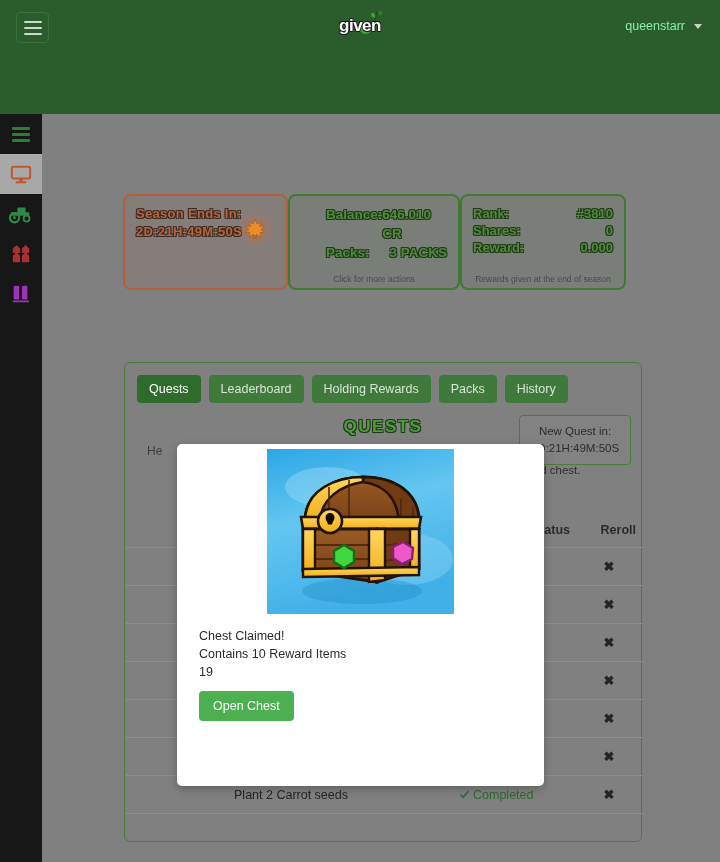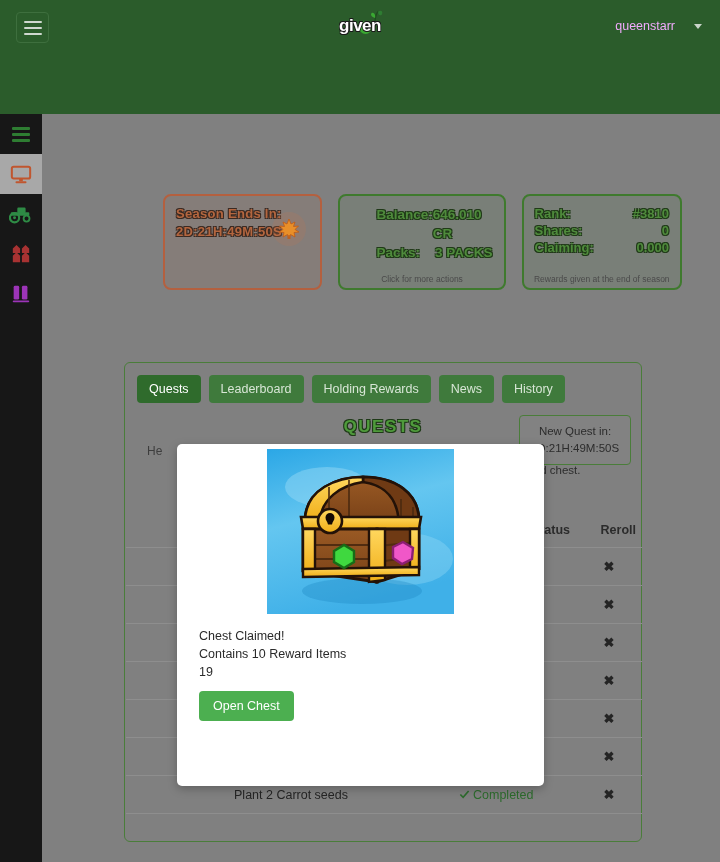--- a/index.html
+++ b/index.html
@@ -71,23 +71,23 @@
     left: 30px; top: 11px;
     width: 13px; height: 13px;
     border-radius: 50%;
     background: #3aa832;
     z-index: 1;
   }
   .user-menu {
     position: absolute;
     right: 18px; top: 19px;
     font-size: 12.5px;
-    color: #f0abfc;
-    cursor: pointer;
-    display: flex; align-items: center; gap: 19px;
+    color: #86efac;
+    cursor: pointer;
+    display: flex; align-items: center; gap: 9px;
   }
   .caret-down {
     width: 0; height: 0;
     border-left: 4px solid transparent;
     border-right: 4px solid transparent;
     border-top: 5px solid #c9d4c9;
   }
 
   
   .sidebar {
@@ -119,22 +119,21 @@
     z-index: 3;
     overflow: hidden;
   }
 
   
   .cards {
     position: absolute;
     left: 81px; top: 80px;
     width: 519px; height: 96px;
     display: flex;
-    gap: 16px;
-    margin-left: 40px;
+    gap: 0;
   }
   .card {
     position: relative;
     border-radius: 8px;
     border: 2px solid;
     padding: 9px 11px 6px 11px;
     overflow: hidden;
   }
   .card.season { width: 165px; border-color: #b4603f; background: rgba(180,96,63,0.10); }
   .card.balance { width: 172px; border-color: #3f7a2e; background: rgba(63,122,46,0.10); padding-left: 36px; }
@@ -425,34 +424,34 @@
       <div class="card rank">
         <div class="kv-row">
           <span class="green-outline k">Rank:</span>
           <span class="green-outline v">#3810</span>
         </div>
         <div class="kv-row">
           <span class="green-outline k">Shares:</span>
           <span class="green-outline v">0</span>
         </div>
         <div class="kv-row">
-          <span class="green-outline k">Claiming:</span>
+          <span class="green-outline k">Reward:</span>
           <span class="green-outline v">0.000</span>
         </div>
         <div class="card-hint">Rewards given at the end of season</div>
       </div>
     </div>
 
     <div class="panel">
 
       <div class="tabs">
         <div class="tab active">Quests</div>
         <div class="tab">Leaderboard</div>
         <div class="tab">Holding Rewards</div>
-        <div class="tab">News</div>
+        <div class="tab">Packs</div>
         <div class="tab">History</div>
       </div>
 
       <div class="quests-title">QUESTS</div>
 
       <div class="quests-desc">
         <span>He</span>
       </div>
 
       <div class="newquest-box">

